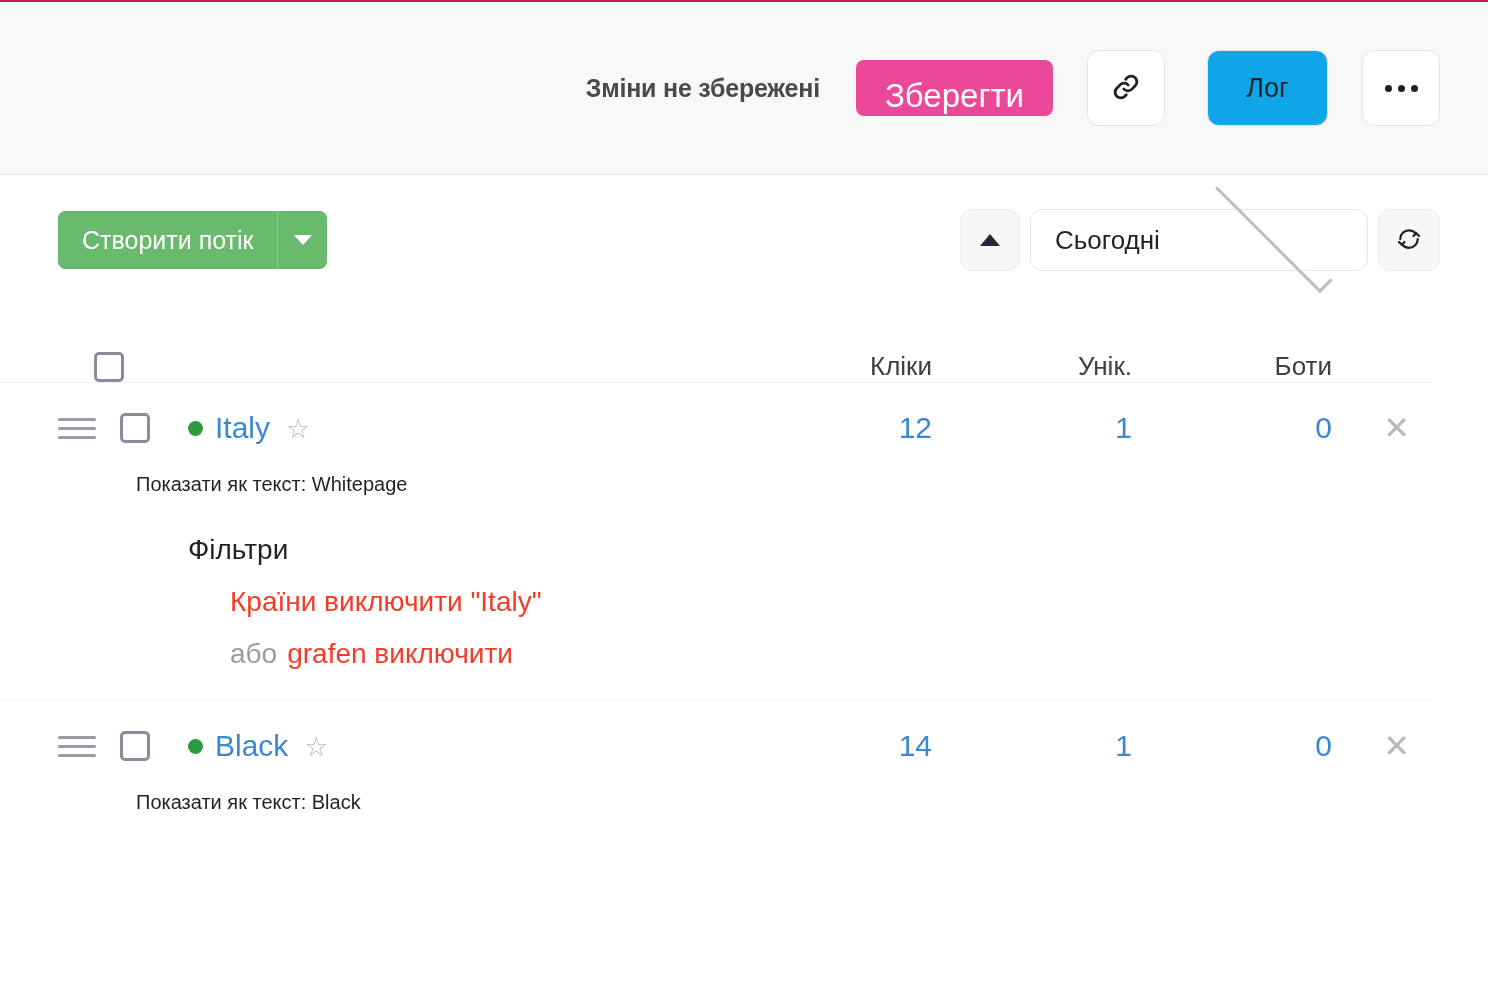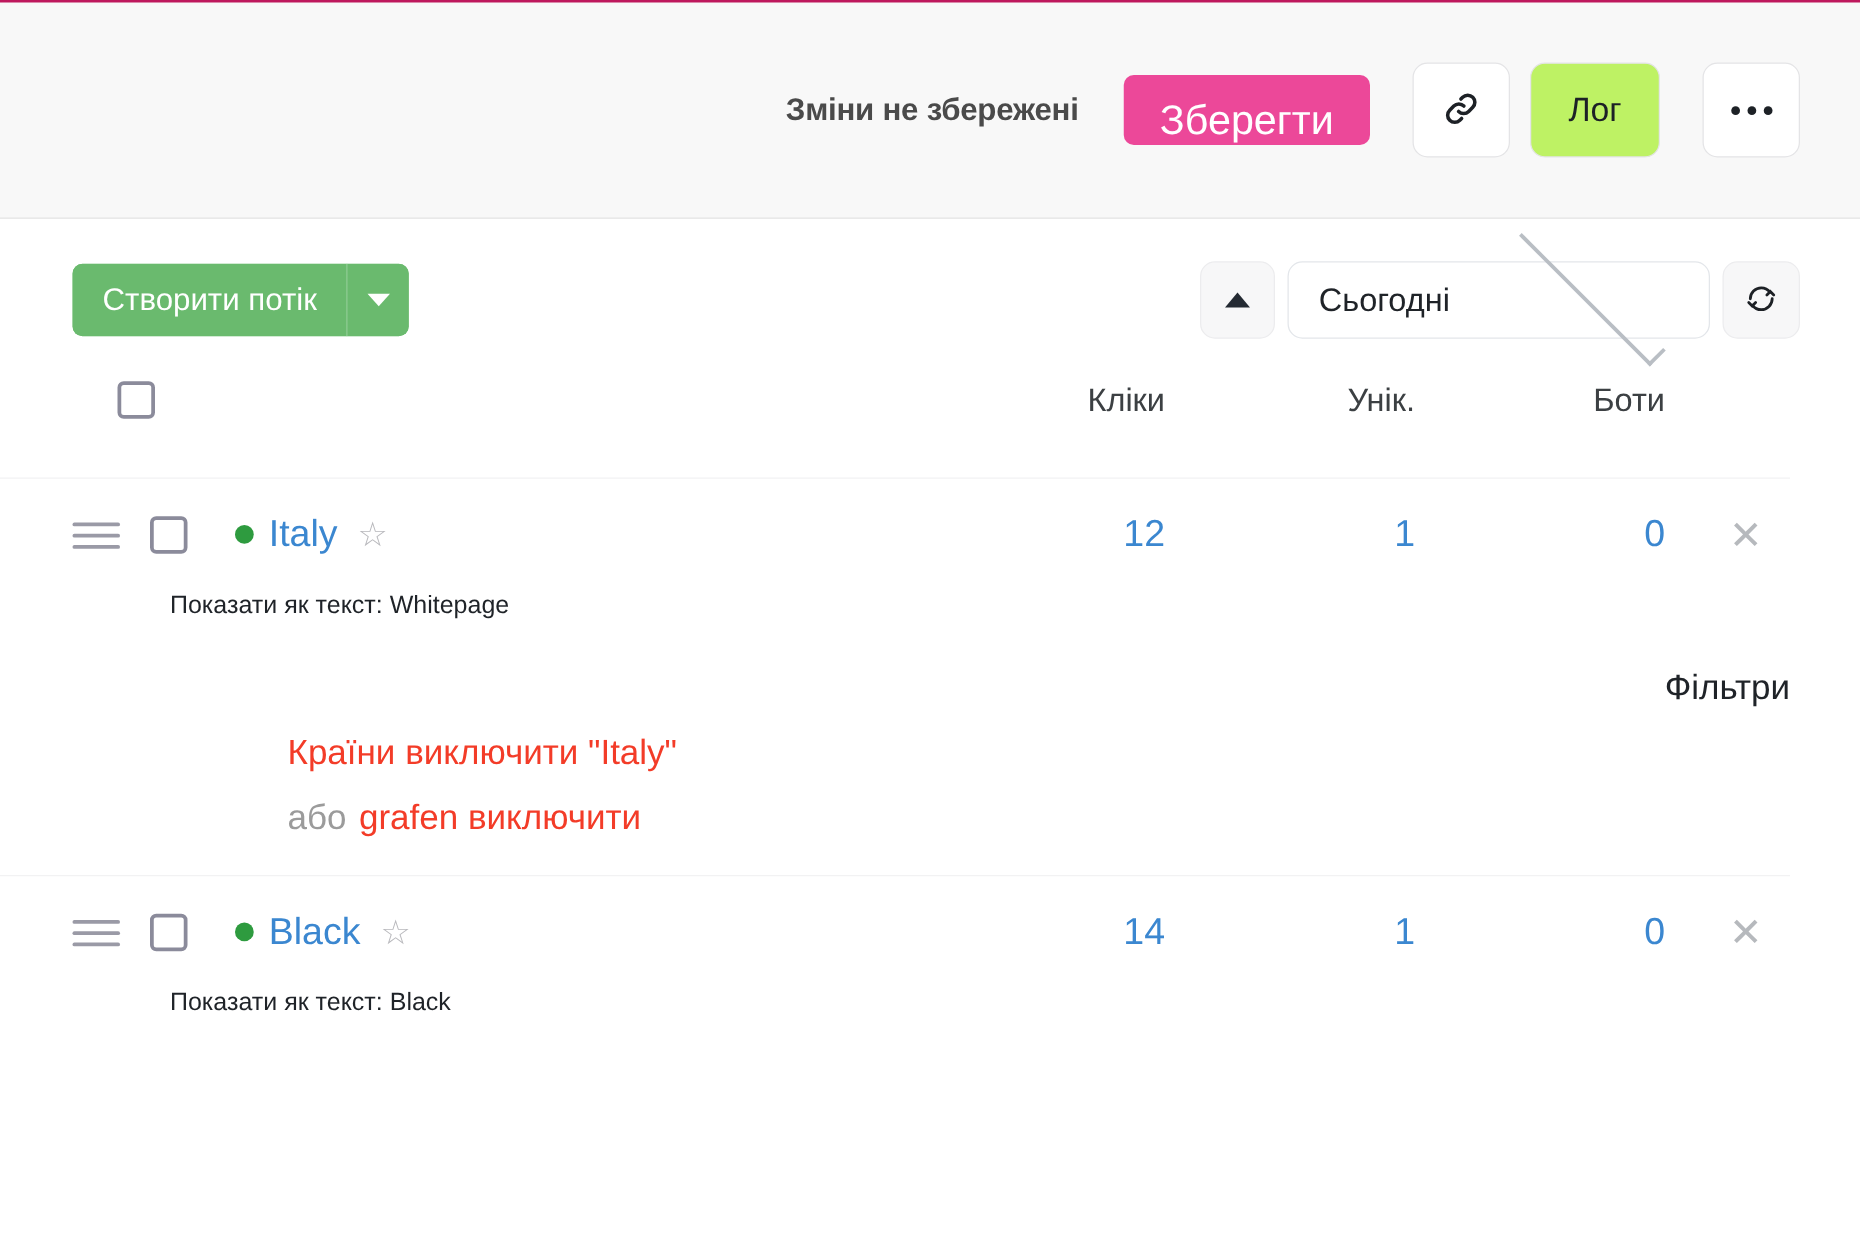--- a/index.html
+++ b/index.html
@@ -57,26 +57,26 @@
     height: 76px;
     margin-left: 34px;
     cursor: pointer;
     display: flex;
     align-items: center;
     justify-content: center;
     color: #1d2126;
   }
 
   .btn-log {
-    background: #bef264;
+    background: #0ea5e9;
     border: 1px solid #e4e4e6;
     border-radius: 12px;
-    width: 104px;
+    width: 121px;
     height: 76px;
-    margin-left: 16px;
+    margin-left: 42px;
     cursor: pointer;
     font-size: 27px;
     color: #1d2126;
     font-family: "Liberation Sans", sans-serif;
     display: flex;
     align-items: center;
     justify-content: center;
   }
 
   .dots { display: flex; gap: 6px; align-items: center; }
@@ -184,21 +184,21 @@
     display: flex;
     align-items: center;
     justify-content: center;
   }
 
   
   .table { padding: 0 48px 0 0; }
 
   .thead {
     display: flex;
-    align-items: flex-start;
+    align-items: flex-end;
     height: 78px;
     padding-left: 32px;
     border-bottom: 1px solid #f2f2f3;
     margin-right: 8px;
   }
 
   .col-handle  { width: 62px; flex: none; }
   .col-check   { width: 68px; flex: none; display: flex; align-items: center; }
   .col-name    { flex: 1; }
   .col-num     { width: 200px; flex: none; text-align: right; }
@@ -278,21 +278,20 @@
     margin-top: 28px;
     font-size: 20px;
     color: #1f2328;
   }
 
   .filters-title {
     margin-left: 130px;
     margin-top: 38px;
     font-size: 28px;
     color: #1f2328;
-    text-align: right;
   }
 
   .filter-line {
     margin-left: 172px;
     margin-top: 20px;
     font-size: 28px;
     color: #f33c28;
     font-weight: 500;
   }
   .filter-or {

